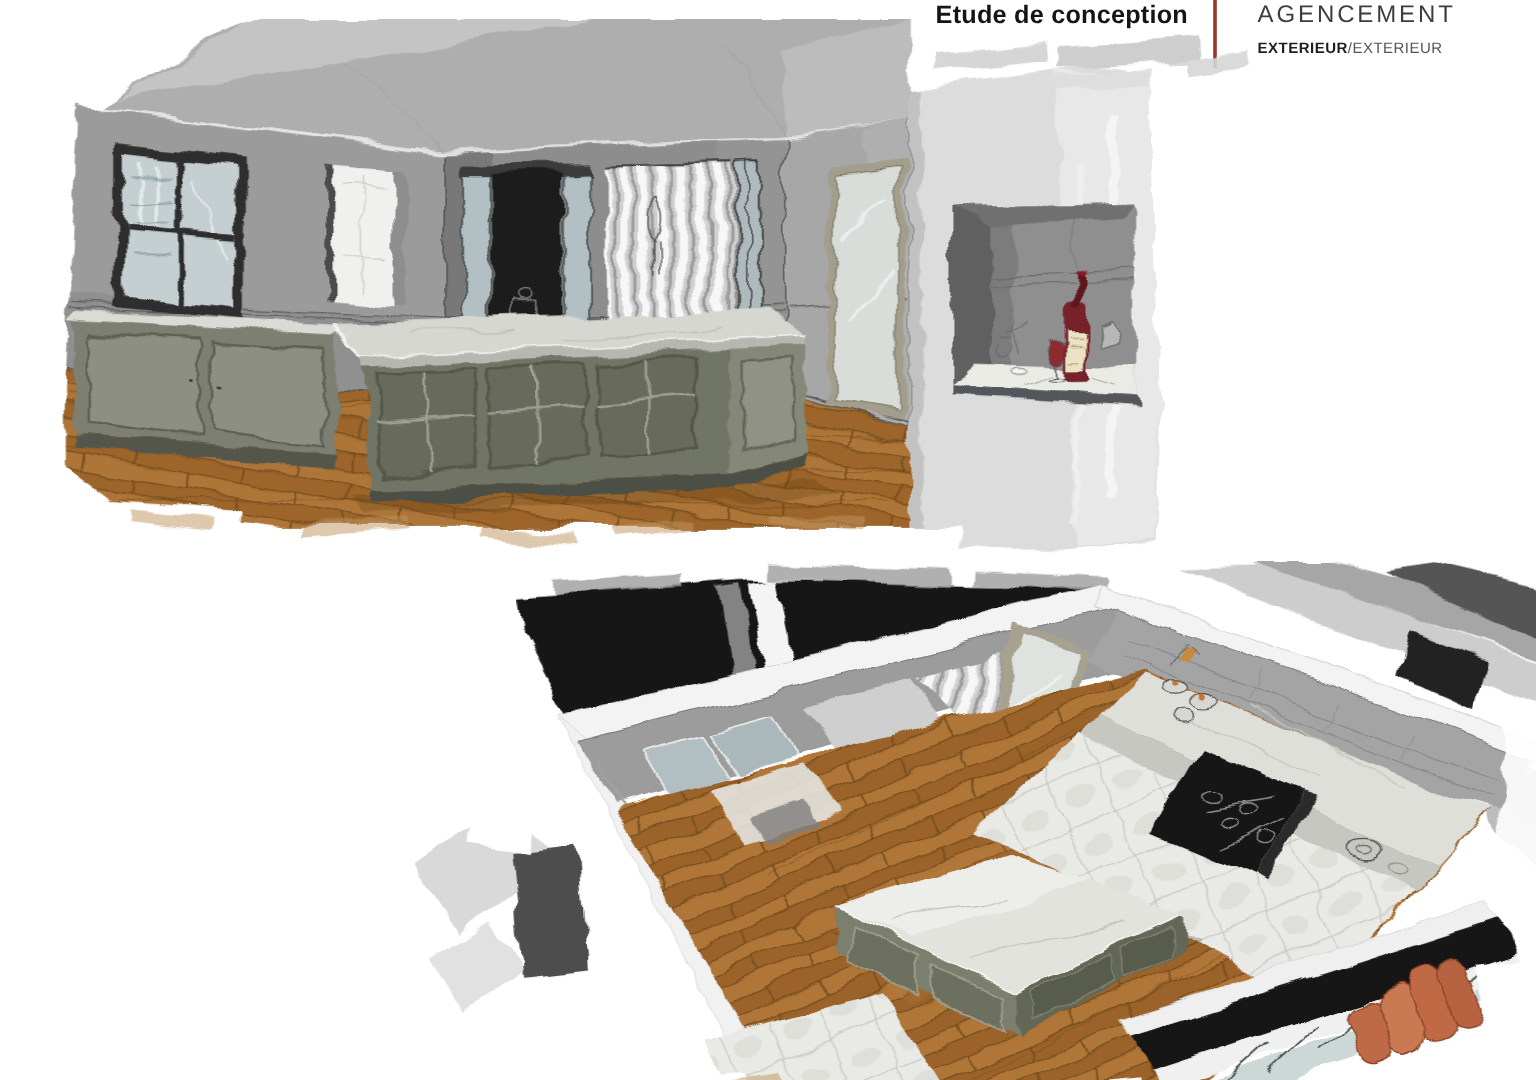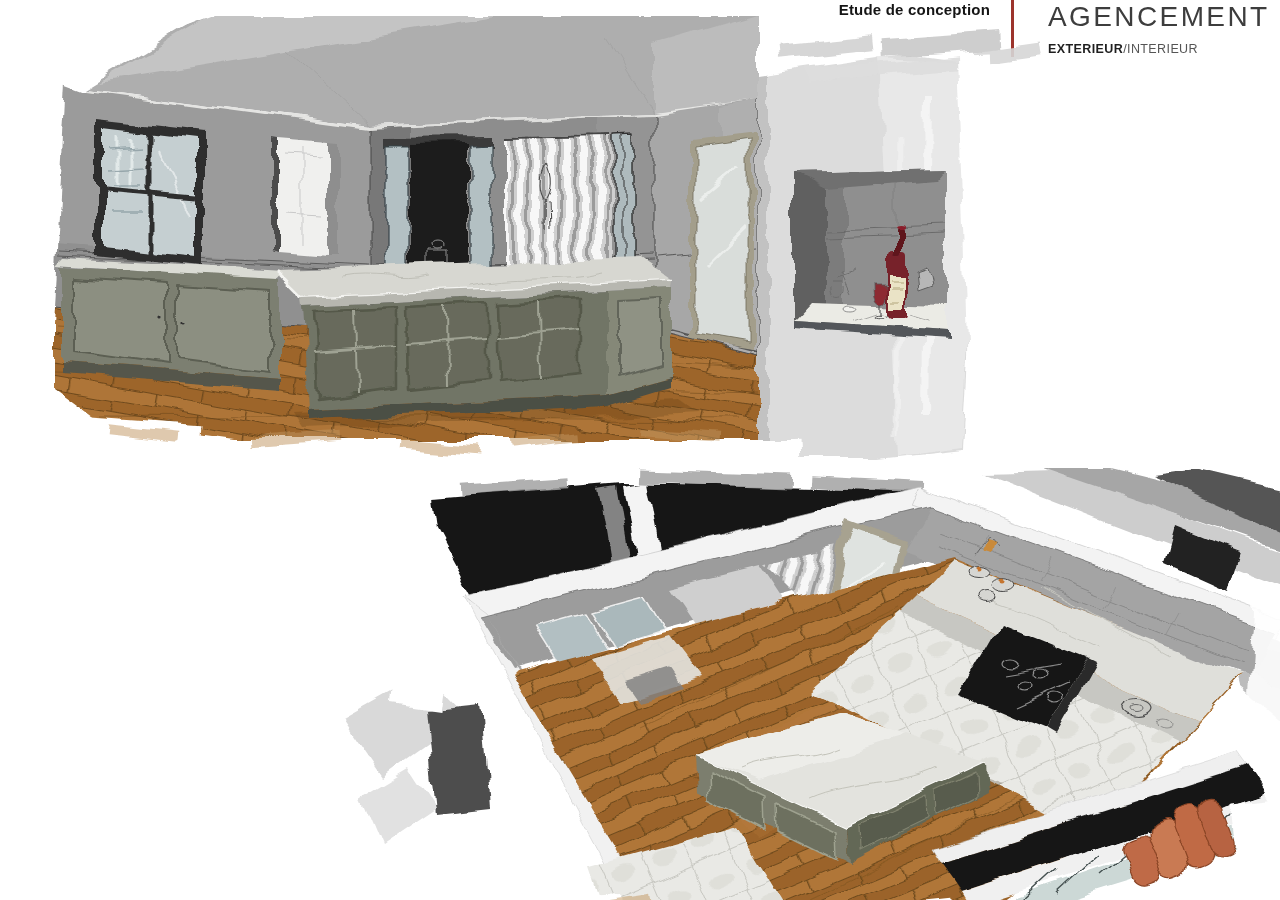--- a/index.html
+++ b/index.html
@@ -1,38 +1,38 @@
 <!DOCTYPE html>
 <html style="--accent: #9c342c;"><head>
 <meta charset="utf-8">
 <style>
   :root{ --accent:#9c342c; }
   html,body{margin:0;padding:0;}
   body{width:1280px;height:900px;position:relative;background:#ffffff;overflow:hidden;
        font-family:"Liberation Sans", sans-serif;}
   .page-title{position:absolute;top:1px;left:740px;width:250px;text-align:right;
-      font-size:15px;font-weight:700;color:#151515;letter-spacing:.2px;}
+      font-size:21px;font-weight:700;color:#151515;letter-spacing:.2px;}
   .divider{position:absolute;left:1011px;top:0;width:3px;height:57px;background:var(--accent);}
   .brand{position:absolute;left:1048px;top:1px;}
-  .brand-name{font-size:28px;font-weight:400;letter-spacing:2.4px;color:#3d3d3d;}
+  .brand-name{font-size:20px;font-weight:400;letter-spacing:2.4px;color:#3d3d3d;}
   .brand-tag{margin-top:9px;font-size:12.5px;letter-spacing:.4px;color:#555;}
   .brand-tag b{color:#1f1f1f;font-weight:700;}
   .fig{position:absolute;}
   .fig-top{left:0;top:0;width:1010px;height:452px;}
   .fig-bottom{left:300px;top:452px;width:950px;height:448px;}
   .fig svg{display:block;width:100%;height:100%;}
 </style>
 </head>
 <body>
 
 <div class="page-title">Etude de conception</div>
 <div class="divider"></div>
 <div class="brand">
   <div class="brand-name">AGENCEMENT</div>
-  <div class="brand-tag"><b>EXTERIEUR</b><span>/INTERIEUR</span></div>
+  <div class="brand-tag"><b>EXTERIEUR</b><span>/EXTERIEUR</span></div>
 </div>
 
 <figure class="fig fig-top" aria-label="Perspective sketch view of kitchen with central island, striped curtains and pass-through wall opening">
 <svg viewBox="0 0 1010 452" xmlns="http://www.w3.org/2000/svg">
 <defs>
   <filter id="roughT" x="-6%" y="-6%" width="112%" height="112%">
     <feTurbulence type="fractalNoise" baseFrequency="0.014 0.03" numOctaves="3" seed="7" result="n"></feTurbulence>
     <feDisplacementMap in="SourceGraphic" in2="n" scale="16" xChannelSelector="R" yChannelSelector="G"></feDisplacementMap>
   </filter>
   <pattern id="woodA" width="90" height="26" patternUnits="userSpaceOnUse" patternTransform="rotate(10)">

